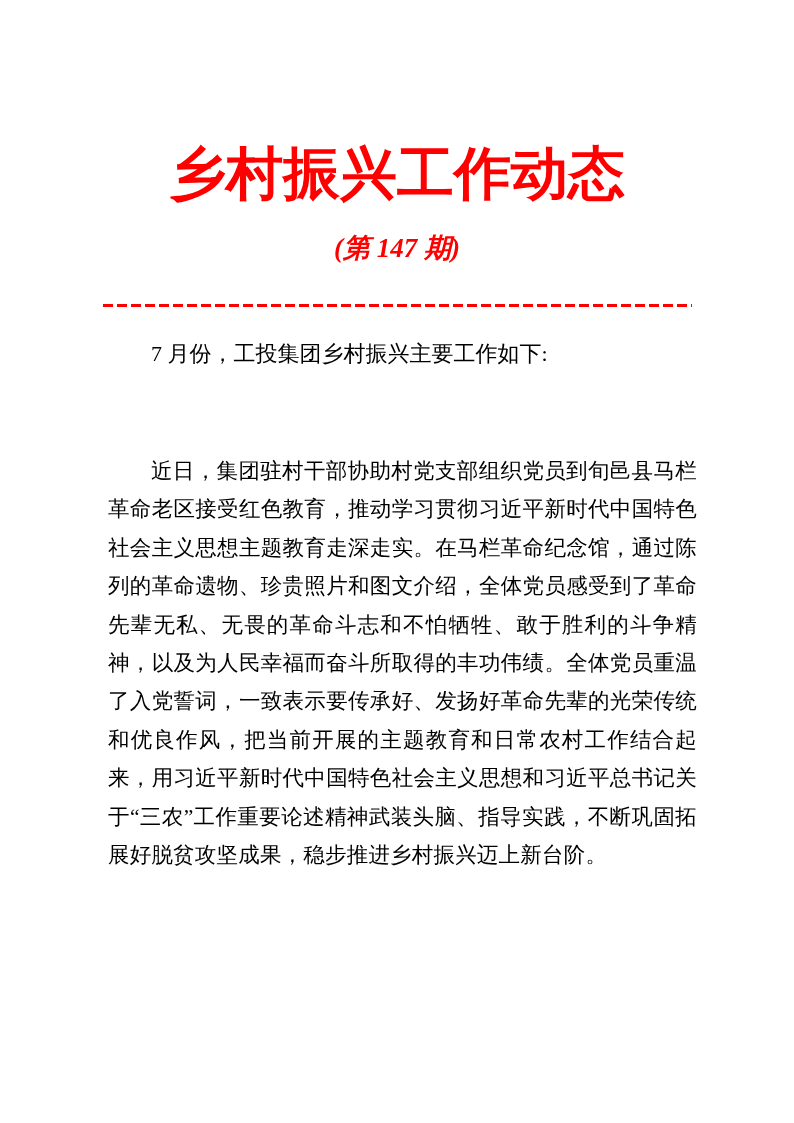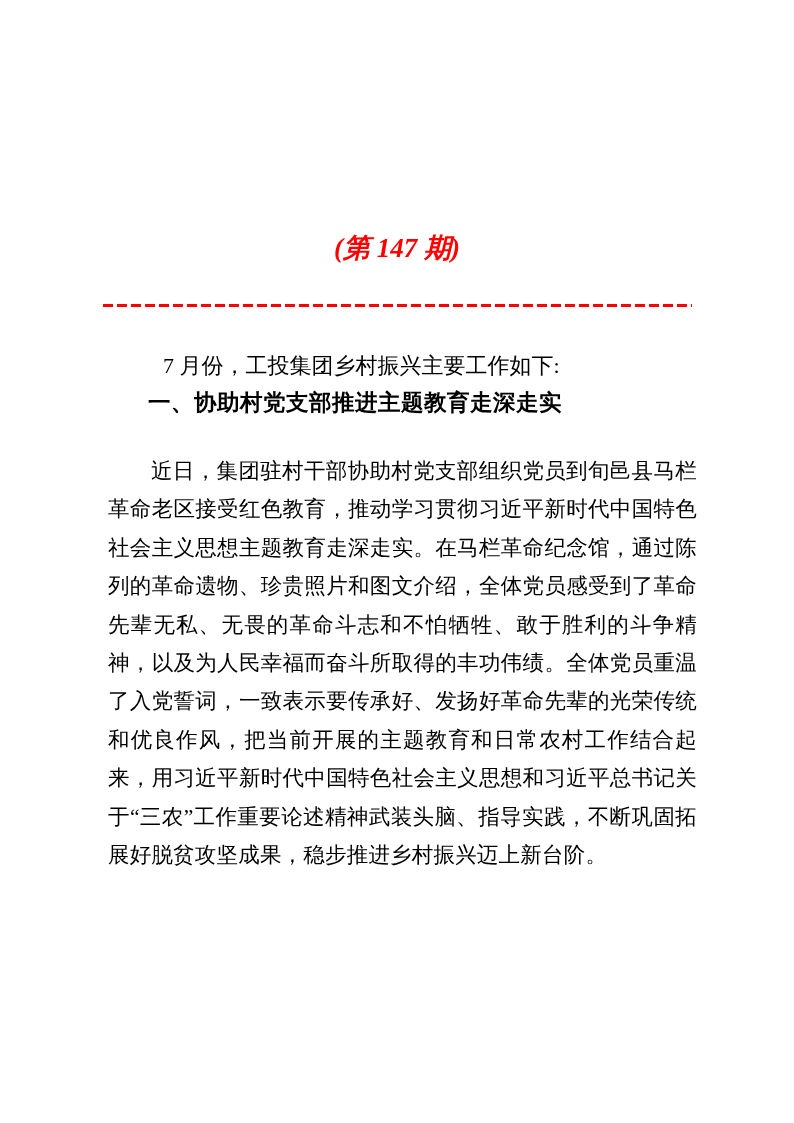--- a/index.html
+++ b/index.html
@@ -56,21 +56,21 @@
       to right,
       #ff0000 0px, #ff0000 10px,
       transparent 10px, transparent 14px
     );
   }
   .intro {
     position: absolute;
     top: 334px;
     left: 103px;
     width: 592px;
-    margin: 16px;
+    margin: 4px;
     font-family: "Liberation Serif", serif;
     font-size: 22px;
     line-height: 32px;
     text-indent: 2em;
     color: #000000;
     white-space: nowrap;
   }
   .section-heading {
     position: absolute;
     top: 387px;
@@ -99,24 +99,24 @@
     text-indent: 2em;
     color: #000000;
     letter-spacing: 0.2px;
   }
 </style>
 </head>
 <body>
 
 <div class="page">
 
+  <h1 class="doc-title">乡村振兴工作动态</h1>
 
   <div class="doc-issue">(第 147 期)</div>
 
   <div class="divider"></div>
 
   <p class="intro">7 月份，工投集团乡村振兴主要工作如下:</p>
 
-  <h2 class="section-heading">一、协助村党支部推进主题教育走深走实</h2>
 
   <p class="body-text">近日，集团驻村干部协助村党支部组织党员到旬邑县马栏革命老区接受红色教育，推动学习贯彻习近平新时代中国特色社会主义思想主题教育走深走实。在马栏革命纪念馆，通过陈列的革命遗物、珍贵照片和图文介绍，全体党员感受到了革命先辈无私、无畏的革命斗志和不怕牺牲、敢于胜利的斗争精神，以及为人民幸福而奋斗所取得的丰功伟绩。全体党员重温了入党誓词，一致表示要传承好、发扬好革命先辈的光荣传统和优良作风，把当前开展的主题教育和日常农村工作结合起来，用习近平新时代中国特色社会主义思想和习近平总书记关于“三农”工作重要论述精神武装头脑、指导实践，不断巩固拓展好脱贫攻坚成果，稳步推进乡村振兴迈上新台阶。</p>
 
 </div>
 
 </body></html>

